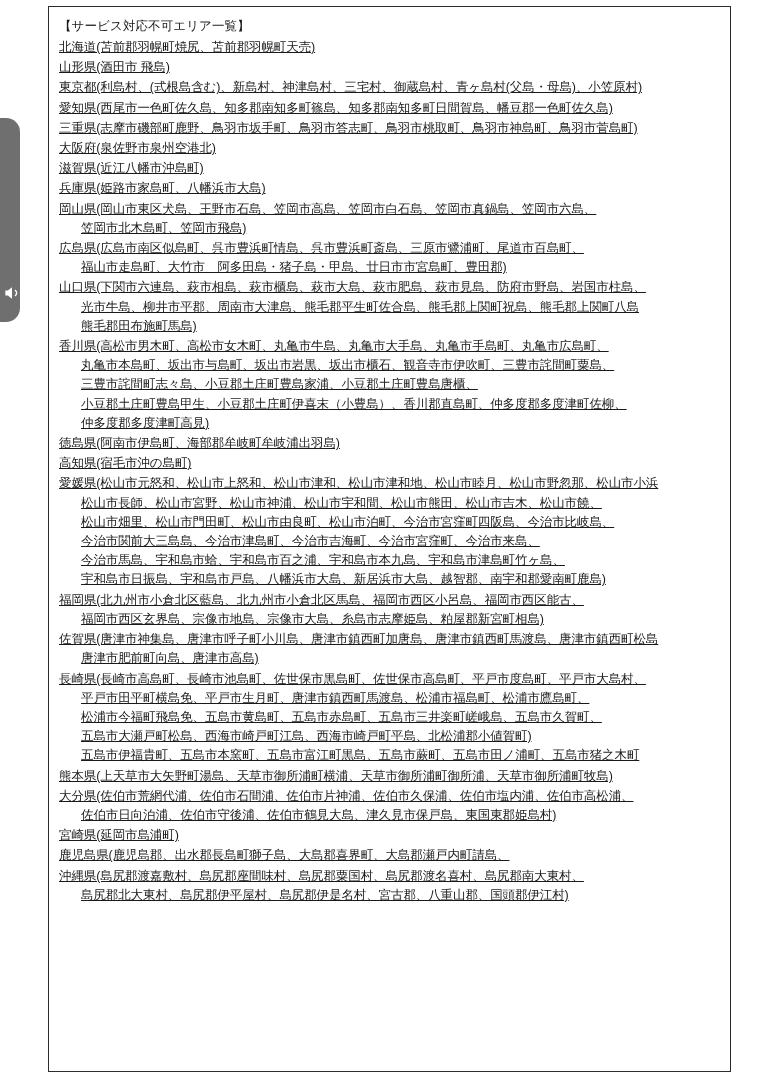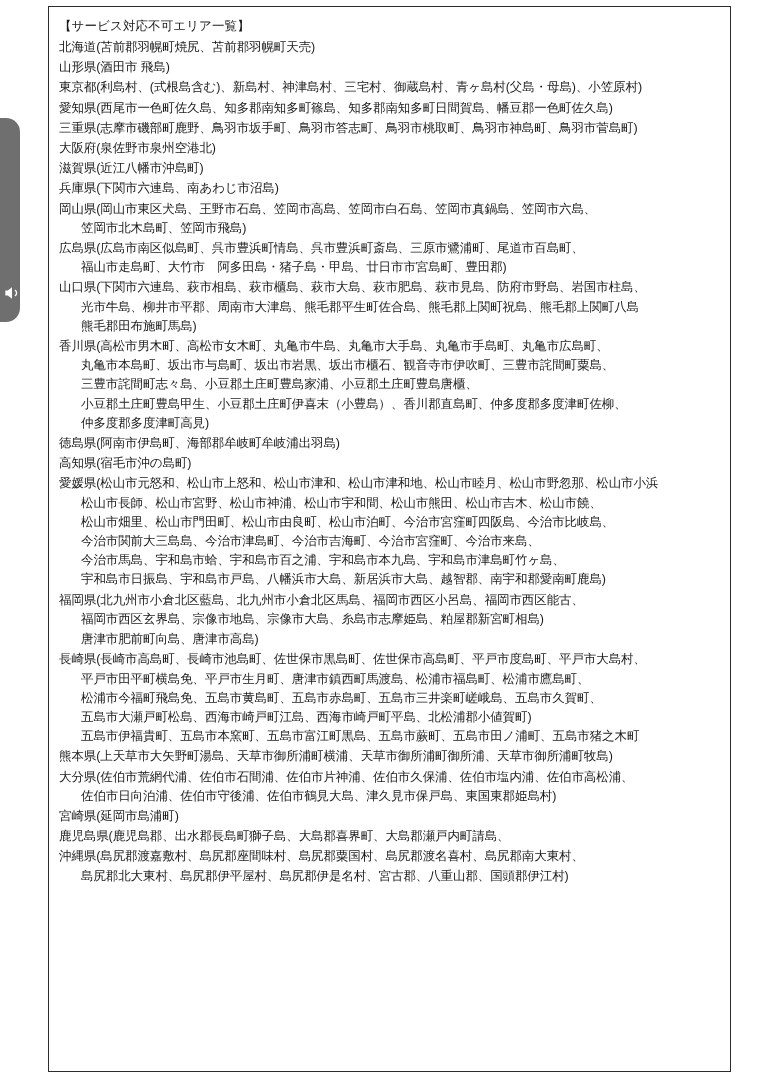--- a/index.html
+++ b/index.html
@@ -62,20 +62,21 @@
   }
   .pref-block {
     margin-bottom: 1px;
   }
   .pref-line {
     font-size: 12.5px;
     color: #1a1a1a;
     line-height: 19.2px;
     letter-spacing: -0.1px;
     white-space: nowrap;
+    text-decoration: underline;
   }
   .pref-line.cont {
     padding-left: 22px;
   }
   .bottom-edge {
     position: absolute;
     left: 0;
     right: 0;
     bottom: 0;
     height: 4px;
@@ -114,21 +115,21 @@
         <div class="pref-block">
           <div class="pref-line">三重県(志摩市磯部町鹿野、鳥羽市坂手町、鳥羽市答志町、鳥羽市桃取町、鳥羽市神島町、鳥羽市菅島町)</div>
         </div>
         <div class="pref-block">
           <div class="pref-line">大阪府(泉佐野市泉州空港北)</div>
         </div>
         <div class="pref-block">
           <div class="pref-line">滋賀県(近江八幡市沖島町)</div>
         </div>
         <div class="pref-block">
-          <div class="pref-line">兵庫県(下関市六連島、南あわじ市沼島)</div>
+          <div class="pref-line">兵庫県(姫路市家島町、八幡浜市大島)</div>
         </div>
         <div class="pref-block">
           <div class="pref-line">岡山県(岡山市東区犬島、王野市石島、笠岡市高島、笠岡市白石島、笠岡市真鍋島、笠岡市六島、</div>
           <div class="pref-line cont">笠岡市北木島町、笠岡市飛島)</div>
         </div>
         <div class="pref-block">
           <div class="pref-line">広島県(広島市南区似島町、呉市豊浜町情島、呉市豊浜町斎島、三原市鷺浦町、尾道市百島町、</div>
           <div class="pref-line cont">福山市走島町、大竹市　阿多田島・猪子島・甲島、廿日市市宮島町、豊田郡)</div>
         </div>
         <div class="pref-block">
@@ -155,20 +156,21 @@
           <div class="pref-line cont">松山市畑里、松山市門田町、松山市由良町、松山市泊町、今治市宮窪町四阪島、今治市比岐島、</div>
           <div class="pref-line cont">今治市関前大三島島、今治市津島町、今治市吉海町、今治市宮窪町、今治市来島、</div>
           <div class="pref-line cont">今治市馬島、宇和島市蛤、宇和島市百之浦、宇和島市本九島、宇和島市津島町竹ヶ島、</div>
           <div class="pref-line cont">宇和島市日振島、宇和島市戸島、八幡浜市大島、新居浜市大島、越智郡、南宇和郡愛南町鹿島)</div>
         </div>
         <div class="pref-block">
           <div class="pref-line">福岡県(北九州市小倉北区藍島、北九州市小倉北区馬島、福岡市西区小呂島、福岡市西区能古、</div>
           <div class="pref-line cont">福岡市西区玄界島、宗像市地島、宗像市大島、糸島市志摩姫島、粕屋郡新宮町相島)</div>
         </div>
         <div class="pref-block">
+          <div class="pref-line">佐賀県(唐津市神集島、唐津市呼子町小川島、唐津市鎮西町加唐島、唐津市鎮西町馬渡島、唐津市鎮西町松島</div>
           <div class="pref-line cont">唐津市肥前町向島、唐津市高島)</div>
         </div>
         <div class="pref-block">
           <div class="pref-line">長崎県(長崎市高島町、長崎市池島町、佐世保市黒島町、佐世保市高島町、平戸市度島町、平戸市大島村、</div>
           <div class="pref-line cont">平戸市田平町横島免、平戸市生月町、唐津市鎮西町馬渡島、松浦市福島町、松浦市鷹島町、</div>
           <div class="pref-line cont">松浦市今福町飛島免、五島市黄島町、五島市赤島町、五島市三井楽町嵯峨島、五島市久賀町、</div>
           <div class="pref-line cont">五島市大瀬戸町松島、西海市崎戸町江島、西海市崎戸町平島、北松浦郡小値賀町)</div>
           <div class="pref-line cont">五島市伊福貴町、五島市本窯町、五島市富江町黒島、五島市蕨町、五島市田ノ浦町、五島市猪之木町</div>
         </div>
         <div class="pref-block">

